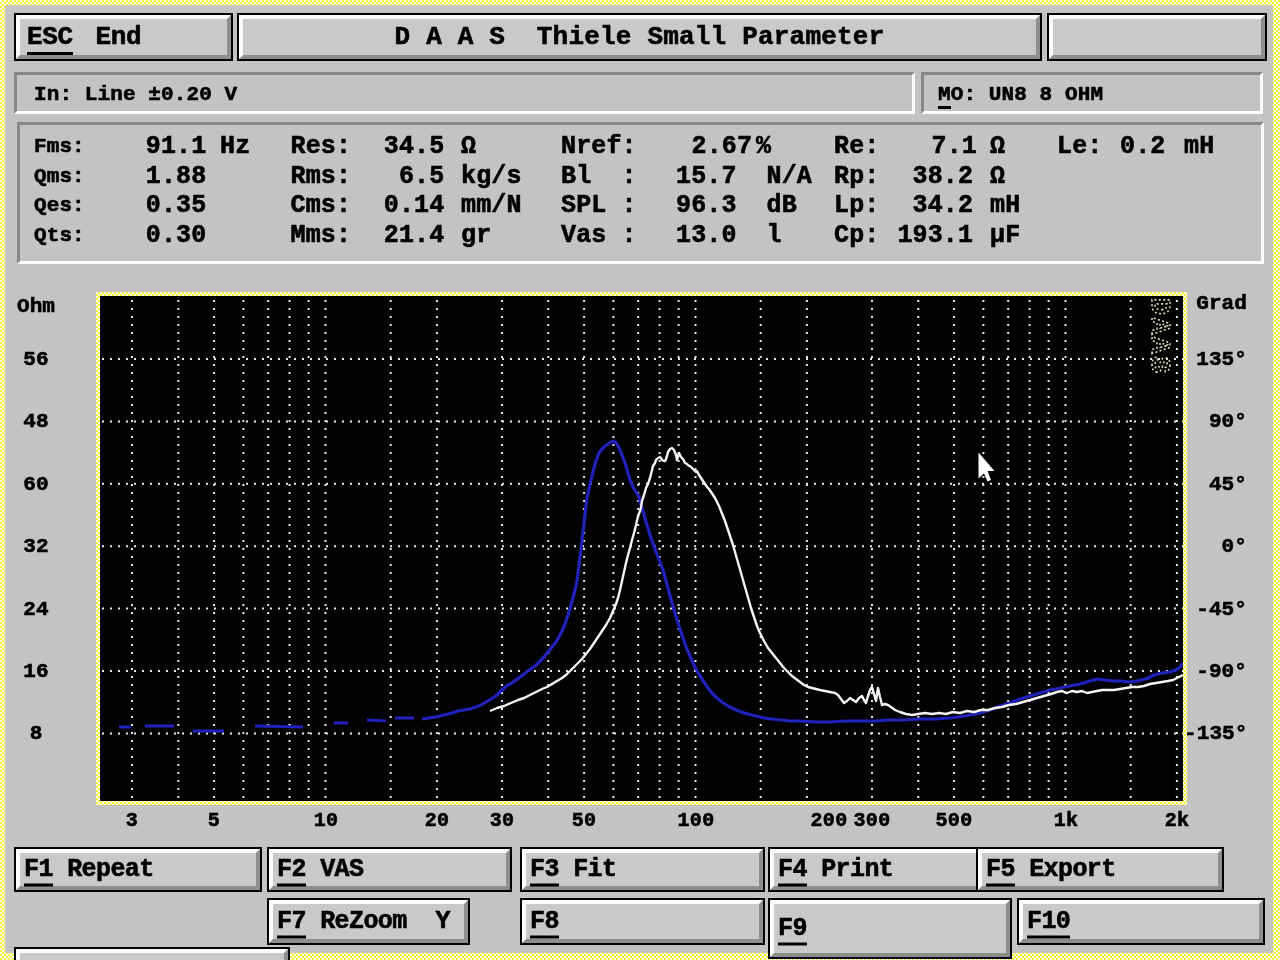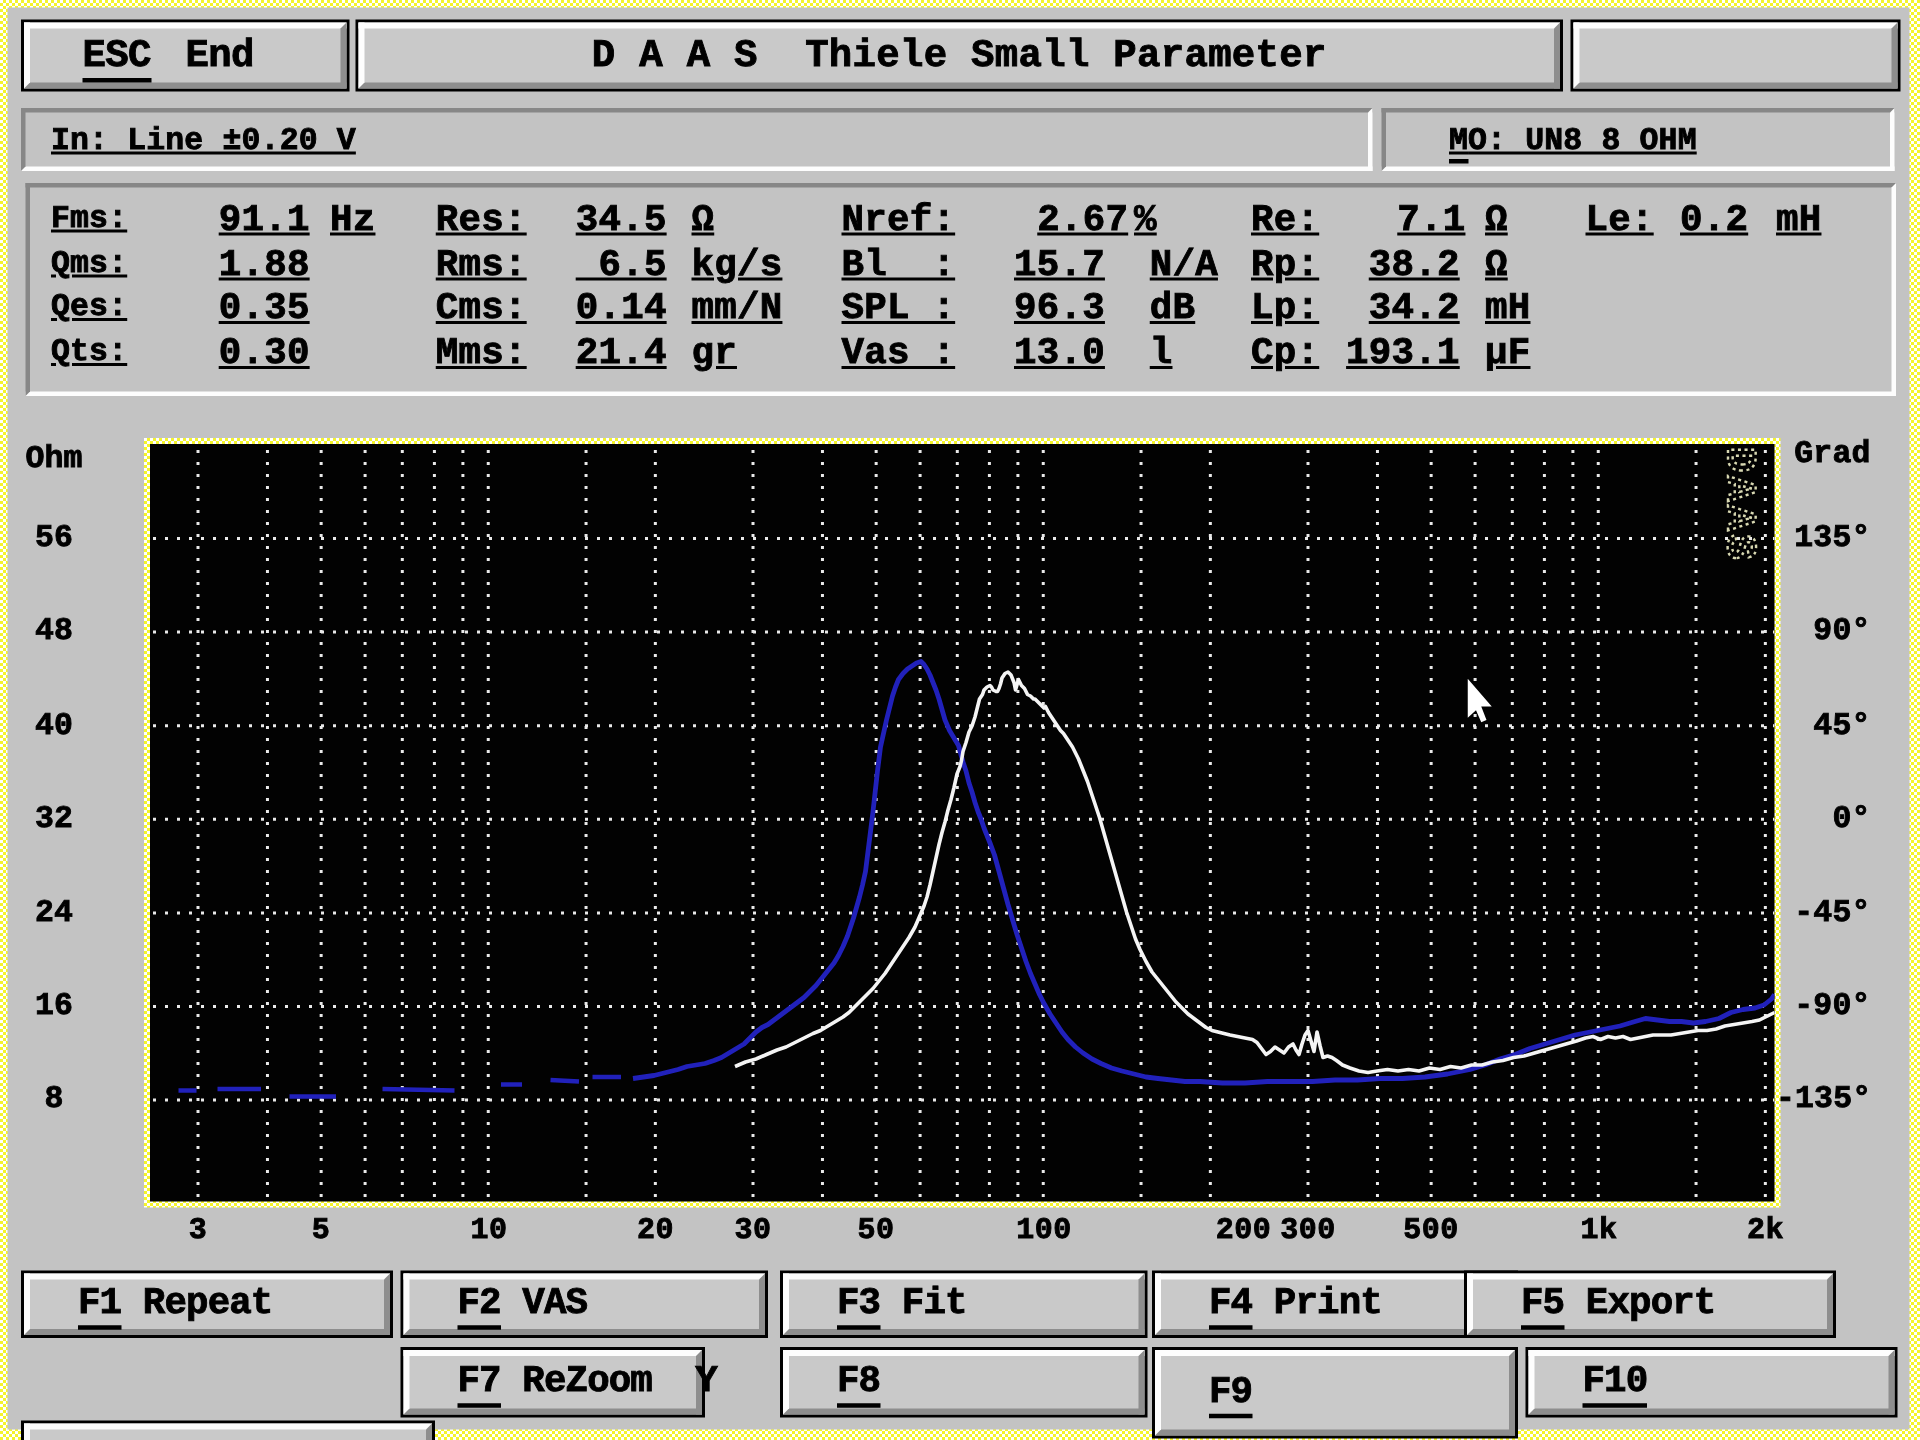--- a/index.html
+++ b/index.html
@@ -11,22 +11,22 @@
   color:#000;
   -webkit-text-stroke: 0.6px #000;
   position:relative;
 }
 #panel { position:absolute; left:5px; top:5px; width:1268px; height:948px; background:#c3c3c3; }
 .abs { position:absolute; }
 .raised { position:absolute; background:#000; padding:2px; }
 .raised .face { width:100%; height:100%; background:#c9c9c9;
   border:4px solid; border-color:#fdfdfd #8e8e8e #8e8e8e #fdfdfd; position:relative; }
 .sunken { position:absolute; border:3px solid; border-color:#878787 #fdfdfd #fdfdfd #878787; background:#c3c3c3; }
-.hk { border-bottom:3px solid #000;margin-left:28px; }
-.t { position:absolute; font-size:21px; letter-spacing:0.1px; line-height:24px; white-space:pre;text-decoration:underline; }
+.hk { border-bottom:3px solid #000; }
+.t { position:absolute; font-size:21px; letter-spacing:0.1px; line-height:24px; white-space:pre; }
 .v { font-size:25px; letter-spacing:0.15px; }
 .btxt { position:absolute; left:4px; top:50%; transform:translateY(-50%); font-size:25px; letter-spacing:-0.6px; white-space:pre; }
 .ylab { position:absolute; font-size:21px; letter-spacing:0.1px; width:72px; text-align:center; }
 .rlab { position:absolute; font-size:21px; letter-spacing:0.1px; width:63px; text-align:right; left:1184px; }
 .xlab { position:absolute; font-size:20px; letter-spacing:0.35px; width:80px; text-align:center; top:809px; }
 </style></head>
 <body>
 <div id="panel"></div>
 
 <div class="raised" style="left:14px;top:12.5px;width:219px;height:48px">
@@ -146,21 +146,21 @@
 <path d="M19,431 L31,431 M45,430 L74,430 M93,435 L124,435 M155,430 L203,431 M234,427 L248,427 M267,424 L286,425 M295,422 L314,422" stroke="#2121bb" stroke-width="3" fill="none"></path>
 <path d="M322,423 L336,421 L344,419 L352,417 L358,415 L364,414 L370,413 L376,411 L381,409 L386,406 L391,403 L396,400 L400,396 L404,392 L408,389 L412,387 L416,384 L420,381 L424,378 L428,375 L432,372 L436,369 L440,365 L444,361 L448,356 L452,351 L456,346 L459,341 L462,335 L465,328 L467,322 L469,316 L471,309 L473,302 L475,294 L477,285 L478,277 L479,269 L480,261 L481,253 L482,245 L483,236 L484,227 L485,218 L486,210 L487,202 L489,193 L491,184 L493,176 L495,168 L497,162 L499,157 L502,153 L505,150 L508,148 L511,146 L514,145 L516,147 L518,150 L520,154 L522,159 L524,164 L526,170 L528,177 L530,184 L533,191 L536,196 L539,201 L542,212 L544,218 L546,226 L548,232 L550,239 L552,245 L554,250 L556,256 L558,261 L560,266 L563,274 L566,285 L569,296 L572,307 L575,317 L578,327 L581,336 L584,345 L587,353 L590,360 L593,367 L596,373 L600,380 L604,386 L608,392 L612,397 L617,402 L622,406 L628,410 L634,413 L641,416 L648,418 L656,420 L664,422 L672,423 L681,424 L690,425 L700,425 L715,426 L730,426 L745,425 L760,425 L775,425 L790,424 L805,424 L820,423 L835,423 L850,422 L865,420 L880,417 L890,414 L900,410 L910,407 L920,403 L930,400 L940,397 L950,394 L960,392 L970,390 L980,388 L990,385 L997,383 L1005,384 L1013,385 L1021,385 L1029,386 L1037,385 L1046,383 L1054,379 L1062,377 L1070,376 L1076,374 L1081,370 L1083,367" stroke="#2121bb" stroke-width="3.2" fill="none" stroke-linejoin="round"></path>
 <path d="M390,415 L397,412 L404,410 L411,407 L418,404 L424,402 L430,399 L436,396 L442,393 L447,391 L452,388 L457,385 L462,382 L466,379 L470,375 L474,371 L478,367 L482,363 L486,358 L490,353 L494,347 L498,341 L502,335 L506,329 L510,322 L513,315 L516,308 L518,302 L520,294 L522,285 L524,276 L526,267 L528,259 L530,252 L532,244 L534,237 L536,229 L538,220 L540,215 L541,211 L542,205 L544,199 L546,192 L548,188 L550,182 L551,178 L552,174 L553,170 L555,167 L556,164 L558,162 L560,161 L561,162 L562,164 L564,165 L565,165 L566,163 L567,160 L568,156 L570,153 L572,152 L574,154 L576,159 L577,164 L579,157 L581,161 L583,163 L585,167 L587,168 L589,170 L590,170 L592,172 L594,174 L596,176 L597,175 L599,179 L601,182 L603,185 L605,188 L607,191 L609,193 L611,196 L613,199 L615,202 L617,206 L619,210 L621,215 L623,220 L625,225 L627,231 L629,237 L631,243 L633,249 L635,256 L637,263 L639,270 L641,277 L643,284 L645,291 L647,298 L649,305 L651,312 L653,318 L655,324 L657,330 L660,337 L664,345 L668,352 L672,357 L676,362 L680,367 L684,372 L688,376 L692,380 L696,383 L700,386 L704,389 L708,391 L712,392 L716,393 L720,394 L725,395 L730,396 L735,397 L738,399 L741,403 L744,407 L747,405 L750,402 L753,404 L756,406 L759,402 L762,400 L764,404 L766,407 L768,400 L770,394 L772,391 L774,398 L776,405 L778,392 L780,401 L782,409 L785,408 L788,409 L791,411 L795,414 L800,416 L806,418 L812,419 L818,418 L825,417 L832,418 L839,417 L846,418 L853,416 L860,417 L867,415 L874,416 L881,414 L888,414 L895,412 L902,411 L909,409 L916,408 L923,406 L930,404 L937,402 L944,400 L951,398 L957,396 L962,395 L967,397 L972,395 L977,396 L982,395 L987,397 L992,396 L997,395 L1002,394 L1008,394 L1014,394 L1020,393 L1026,392 L1032,391 L1038,391 L1044,390 L1050,388 L1056,387 L1062,386 L1068,385 L1073,384 L1077,382 L1081,380 L1083,379" stroke="#f4f4f4" stroke-width="2.4" fill="none" stroke-linejoin="round"></path>
 <polygon points="0,0 0,26 5.5,21 9,29 12.5,27.5 9,18.5 16,18.5" transform="translate(878.5,156.5)" fill="#ffffff"></polygon>
 </svg>
   </div>
 </div>
 <div class="ylab" style="top:295px">Ohm</div>
 <div class="ylab" style="top:348px">56</div>
 <div class="ylab" style="top:410px">48</div>
-<div class="ylab" style="top:473px">40</div>
+<div class="ylab" style="top:473px">60</div>
 <div class="ylab" style="top:535px">32</div>
 <div class="ylab" style="top:598px">24</div>
 <div class="ylab" style="top:660px">16</div>
 <div class="ylab" style="top:722px">8</div>
 <div class="rlab" style="top:292px">Grad</div>
 <div class="rlab" style="top:348px">135°</div>
 <div class="rlab" style="top:410px">90°</div>
 <div class="rlab" style="top:473px">45°</div>
 <div class="rlab" style="top:535px">0°</div>
 <div class="rlab" style="top:598px">-45°</div>

